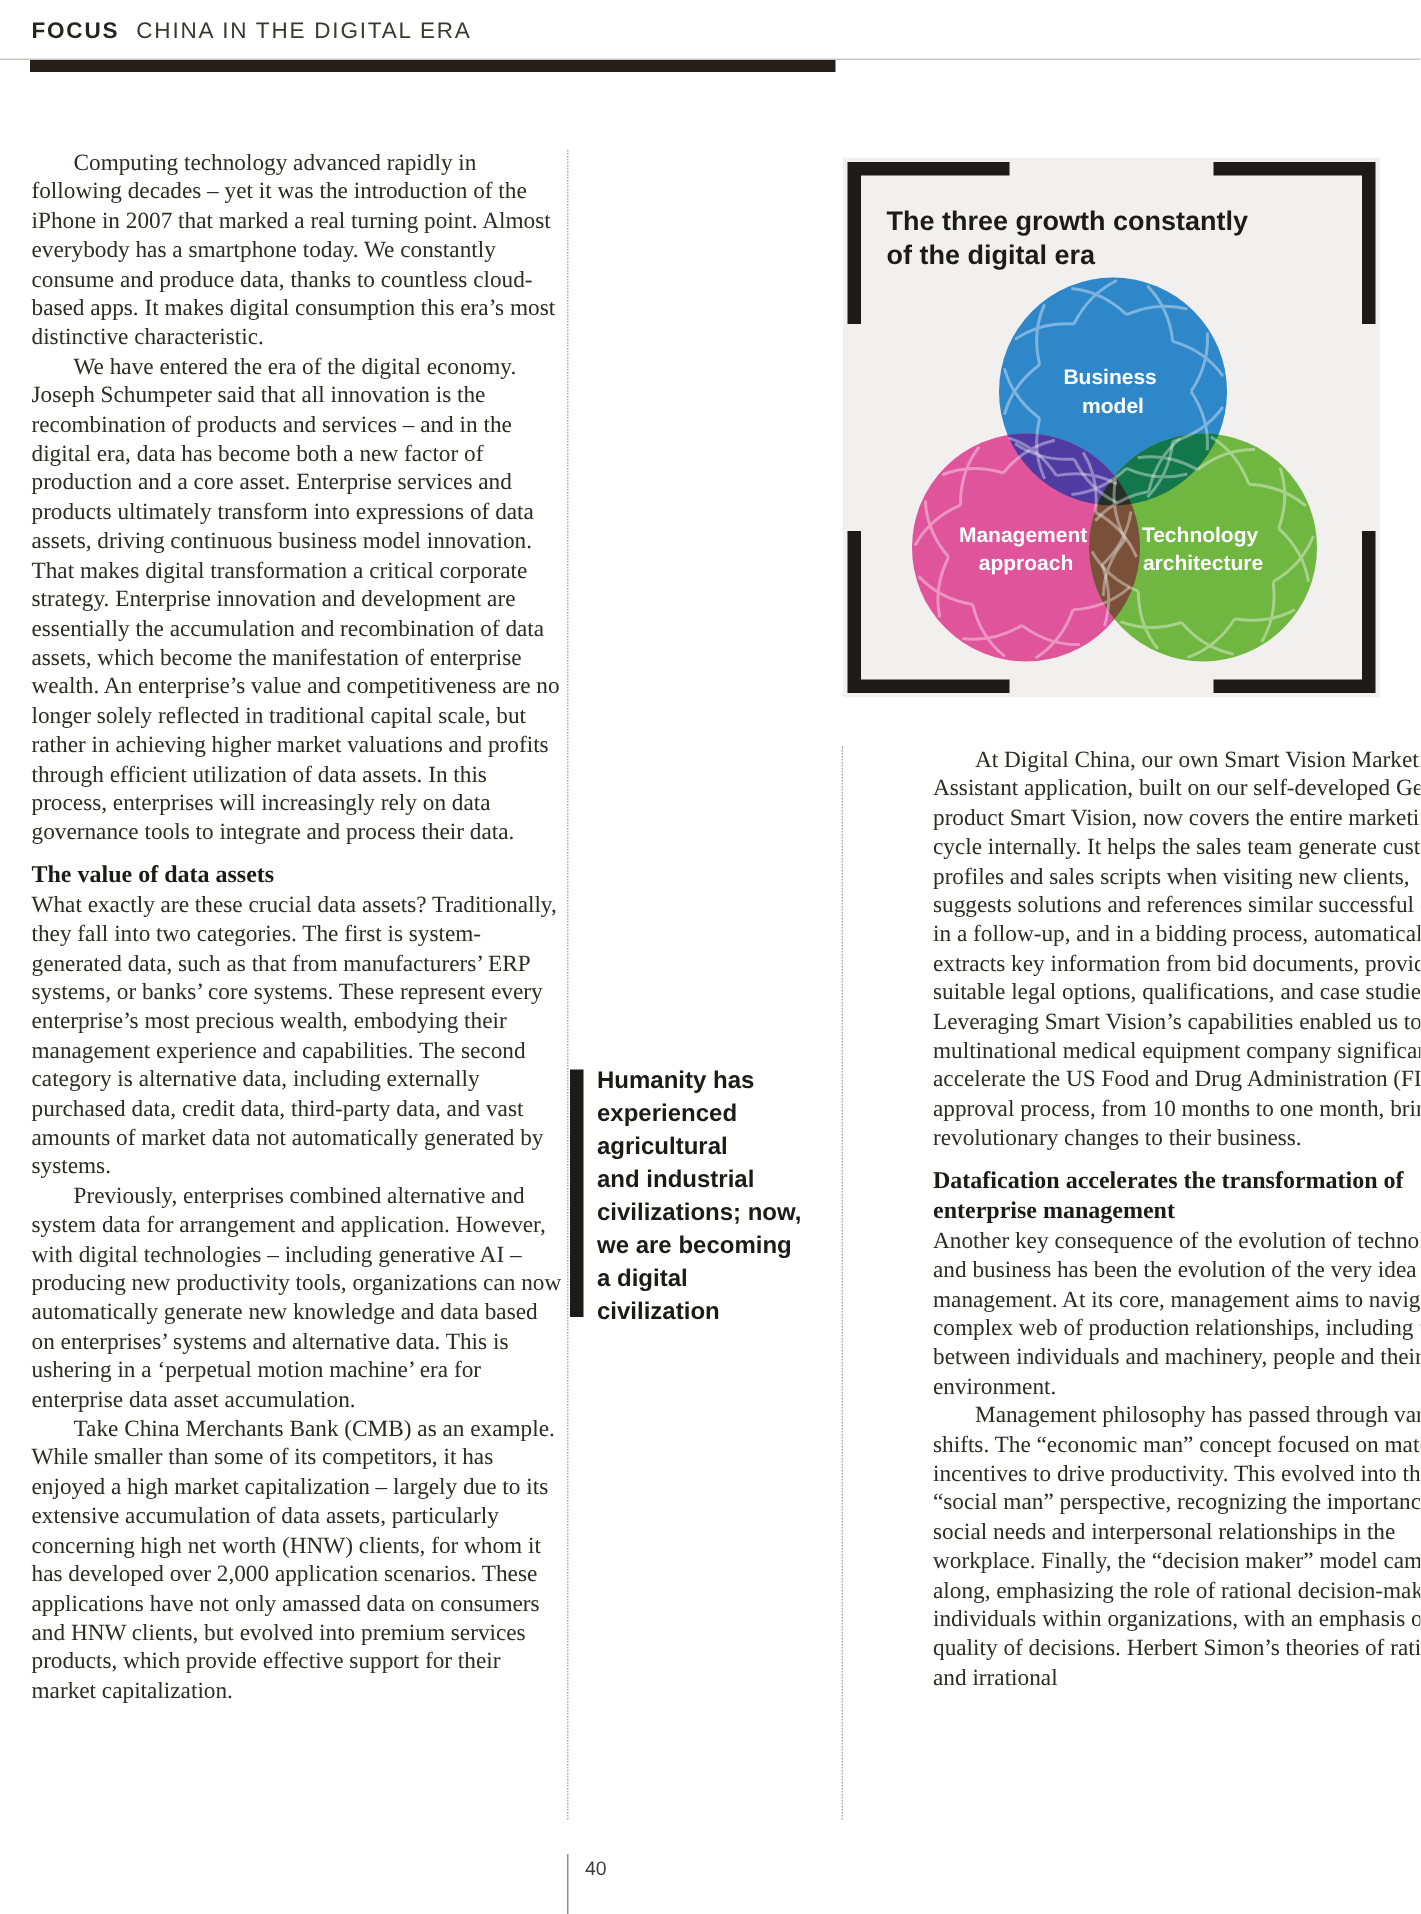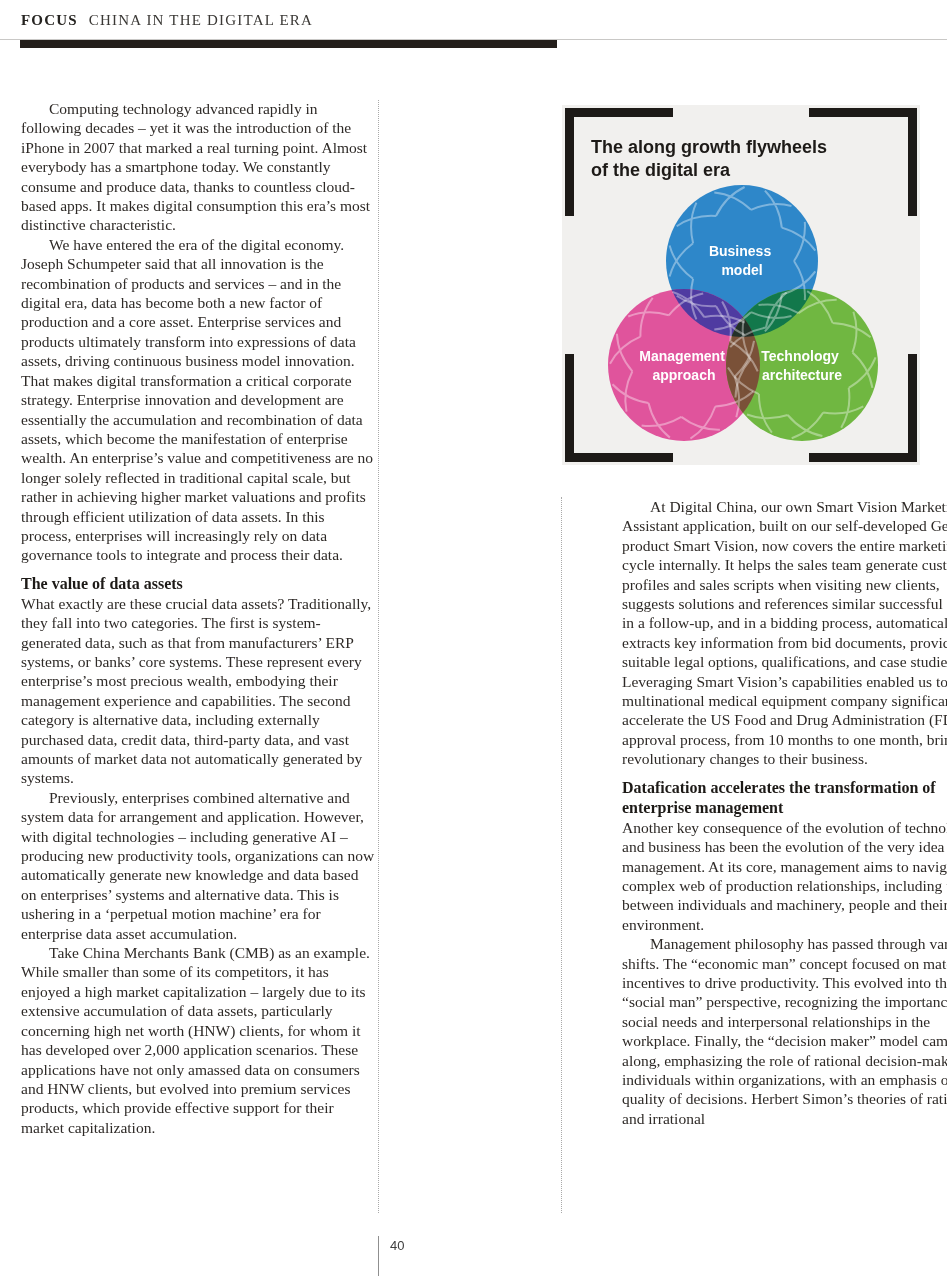--- a/index.html
+++ b/index.html
@@ -1,20 +1,20 @@
 <!DOCTYPE html>
 <html><head>
 <meta charset="utf-8">
 <style>
   html,body{margin:0;padding:0;background:#ffffff;}
   #page{position:relative;width:947px;height:1276px;background:#ffffff;overflow:hidden;
         font-family:"Liberation Serif", serif;color:#2e2a27;}
 
   
-  #masthead{position:absolute;left:21px;top:12px;font-family:Liberation Serif, serif;
+  #masthead{position:absolute;left:21px;top:12px;font-family:Liberation Sans, sans-serif;
             font-size:15px;letter-spacing:1.2px;color:#262421;white-space:nowrap;text-align:center;}
   #masthead .kicker{font-weight:700;}
   #masthead .htitle{font-weight:400;color:#3a3835;margin-left:6px;}
   #rule-thin{position:absolute;left:0;top:39px;width:947px;height:1px;background:#c9c8c6;}
   #rule-thick{position:absolute;left:20px;top:40px;width:537px;height:8px;background:#241f1b;}
 
   
   .col{position:absolute;font-size:15.5px;line-height:19.4px;text-align:left;}
   .col p{margin:0;}
   .col p.ind{text-indent:28px;}
@@ -62,20 +62,31 @@
 
   <div id="left-col" class="col">
     <p class="ind">Computing technology advanced rapidly in following decades – yet it was the introduction of the iPhone in 2007 that marked a real turning point. Almost everybody has a smartphone today. We constantly consume and produce data, thanks to countless cloud-based apps. It makes digital consumption this era’s most distinctive characteristic.</p>
     <p class="ind">We have entered the era of the digital economy. Joseph Schumpeter said that all innovation is the recombination of products and services – and in the digital era, data has become both a new factor of production and a core asset. Enterprise services and products ultimately transform into expressions of data assets, driving continuous business model innovation. That makes digital transformation a critical corporate strategy. Enterprise innovation and development are essentially the accumulation and recombination of data assets, which become the manifestation of enterprise wealth. An enterprise’s value and competitiveness are no longer solely reflected in traditional capital scale, but rather in achieving higher market valuations and profits through efficient utilization of data assets. In this process, enterprises will increasingly rely on data governance tools to integrate and process their data.</p>
     <h3>The value of data assets</h3>
     <p>What exactly are these crucial data assets? Traditionally, they fall into two categories. The first is system-generated data, such as that from manufacturers’ ERP systems, or banks’ core systems. These represent every enterprise’s most precious wealth, embodying their management experience and capabilities. The second category is alternative data, including externally purchased data, credit data, third-party data, and vast amounts of market data not automatically generated by systems.</p>
     <p class="ind">Previously, enterprises combined alternative and system data for arrangement and application. However, with digital technologies – including generative AI – producing new productivity tools, organizations can now automatically generate new knowledge and data based on enterprises’ systems and alternative data. This is ushering in a ‘perpetual motion machine’ era for enterprise data asset accumulation.</p>
     <p class="ind">Take China Merchants Bank (CMB) as an example. While smaller than some of its competitors, it has enjoyed a high market capitalization – largely due to its extensive accumulation of data assets, particularly concerning high net worth (HNW) clients, for whom it has developed over 2,000 application scenarios. These applications have not only amassed data on consumers and HNW clients, but evolved into premium services products, which provide effective support for their market capitalization.</p>
   </div>
 
+  <div id="pullquote">
+    <div class="qbar"></div>
+    <div class="qtext">Humanity has
+experienced
+agricultural
+and industrial
+civilizations; now,
+we are becoming
+a digital
+civilization</div>
+  </div>
 
   <div id="figure">
     <svg width="358" height="360" viewBox="0 0 358 360" xmlns="http://www.w3.org/2000/svg">
       <defs>
         <clipPath id="clipA">
             <circle cx="180" cy="156" r="76"></circle>
           </clipPath>
         <clipPath id="clipB">
             <circle cx="122" cy="260" r="76"></circle>
           </clipPath>
@@ -121,21 +132,21 @@
       </text>
       <text class="venn-label" fill="#ffffff" text-anchor="middle">
         <tspan x="122" y="256">Management</tspan>
         <tspan x="122" y="275">approach</tspan>
       </text>
       <text class="venn-label" fill="#ffffff" text-anchor="middle">
         <tspan x="240" y="256">Technology</tspan>
         <tspan x="240" y="275">architecture</tspan>
       </text>
     </svg>
-    <div id="fig-title">The along growth flywheels
+    <div id="fig-title">The three growth constantly
 of the digital era</div>
   </div>
 
   <div id="right-col" class="col">
     <p class="ind">At Digital China, our own Smart Vision Marketing Assistant application, built on our self-developed GenAI product Smart Vision, now covers the entire marketing cycle internally. It helps the sales team generate customer profiles and sales scripts when visiting new clients, suggests solutions and references similar successful cases in a follow-up, and in a bidding process, automatically extracts key information from bid documents, providing suitable legal options, qualifications, and case studies. Leveraging Smart Vision’s capabilities enabled us to help a multinational medical equipment company significantly accelerate the US Food and Drug Administration (FDA) approval process, from 10 months to one month, bringing revolutionary changes to their business.</p>
     <h3>Datafication accelerates the transformation of enterprise management</h3>
     <p>Another key consequence of the evolution of technology and business has been the evolution of the very idea of management. At its core, management aims to navigate the complex web of production relationships, including those between individuals and machinery, people and their work environment.</p>
     <p class="ind">Management philosophy has passed through various shifts. The “economic man” concept focused on material incentives to drive productivity. This evolved into the “social man” perspective, recognizing the importance of social needs and interpersonal relationships in the workplace. Finally, the “decision maker” model came along, emphasizing the role of rational decision-making by individuals within organizations, with an emphasis on the quality of decisions. Herbert Simon’s theories of rational and irrational</p>
   </div>
 

